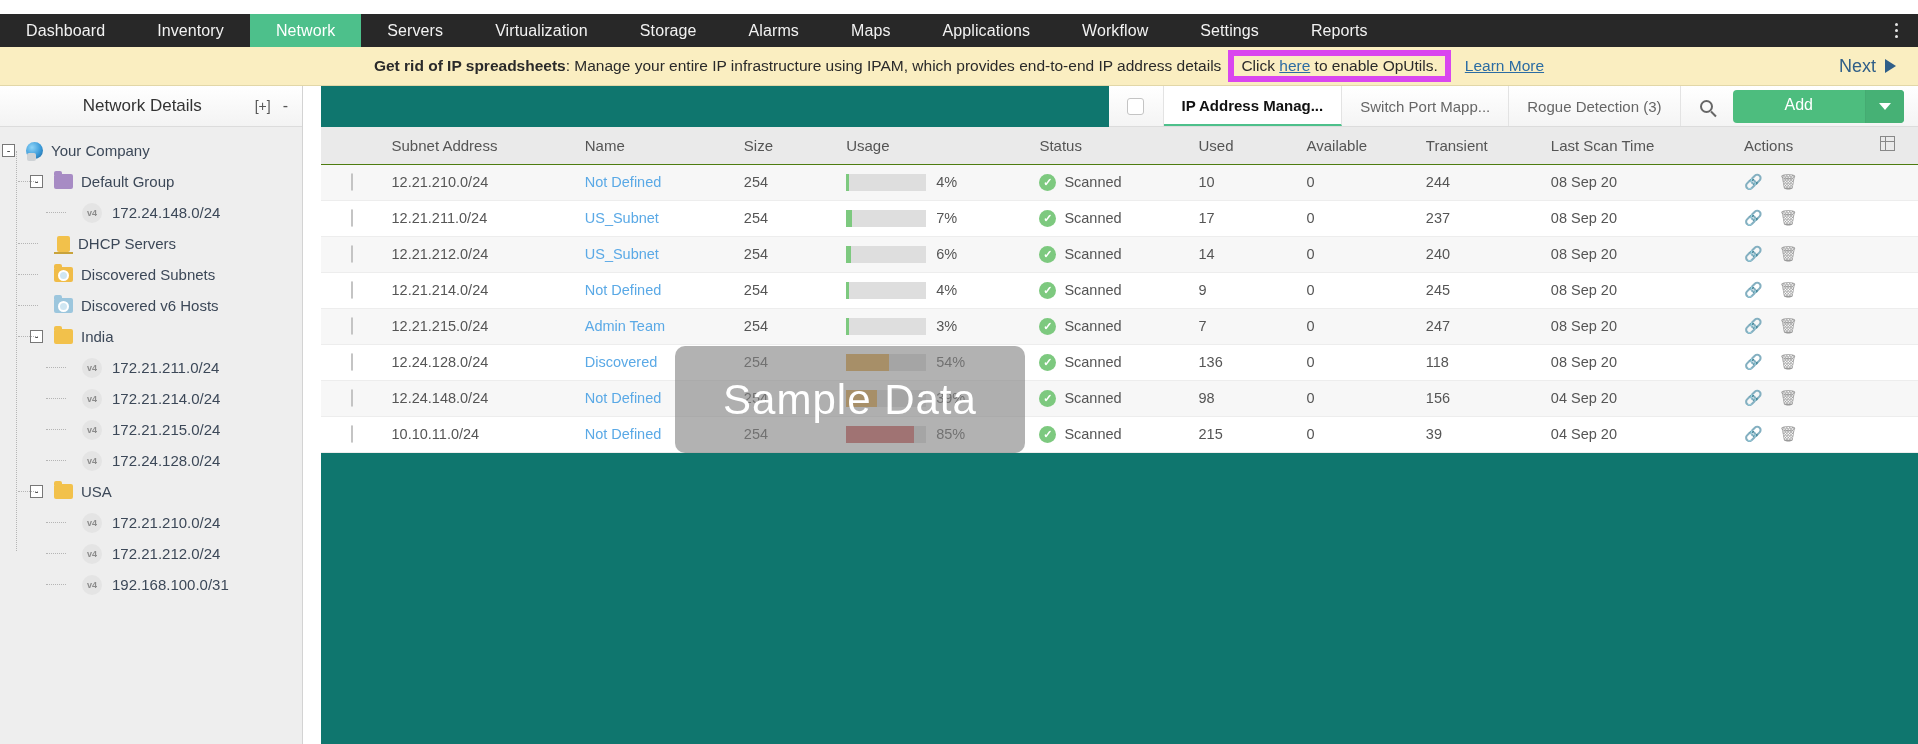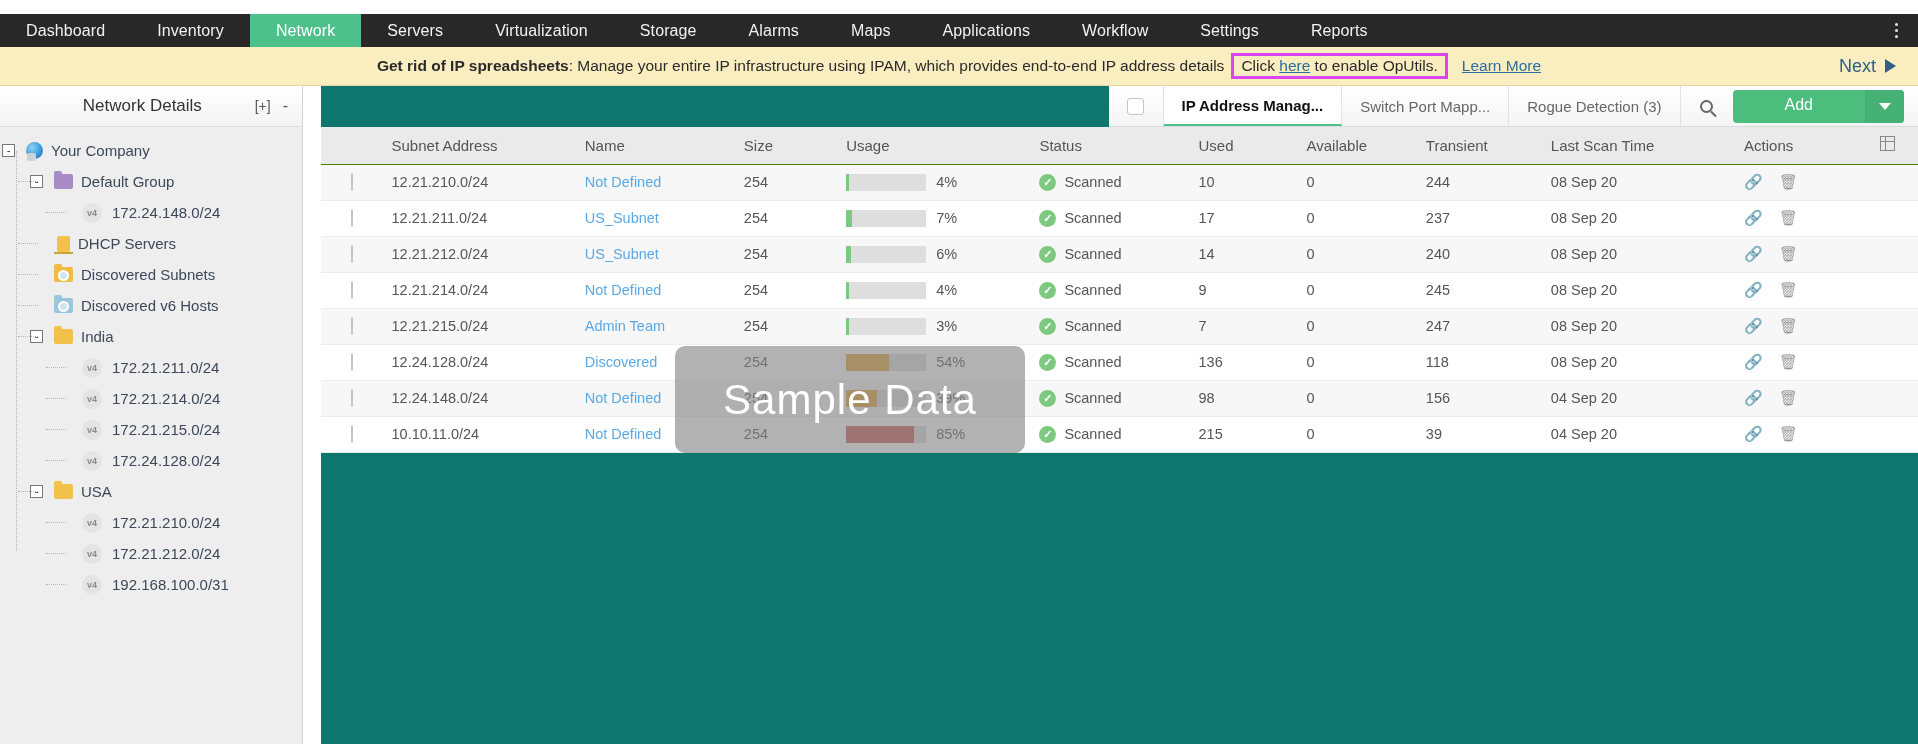--- a/index.html
+++ b/index.html
@@ -47,21 +47,21 @@
     display: flex;
     align-items: center;
     justify-content: center;
     position: relative;
     font-size: 15.5px;
     color: #2a2a2a;
   }
   .banner-text { display: flex; align-items: center; gap: 0; white-space: nowrap; }
   .banner-text b { font-weight: bold; }
   .banner-highlight {
-    border: 3px solid #d946ef;
+    border: 6px solid #d946ef;
     padding: 1px 7px 2px 7px;
     margin-left: 7px;
     line-height: 1.15;
   }
   .banner a { color: #2b6ca3; text-decoration: underline; }
   .learn-more {
     margin-left: 14px;
     color: #2b6ca3;
     text-decoration: underline;
     font-size: 15.5px;

